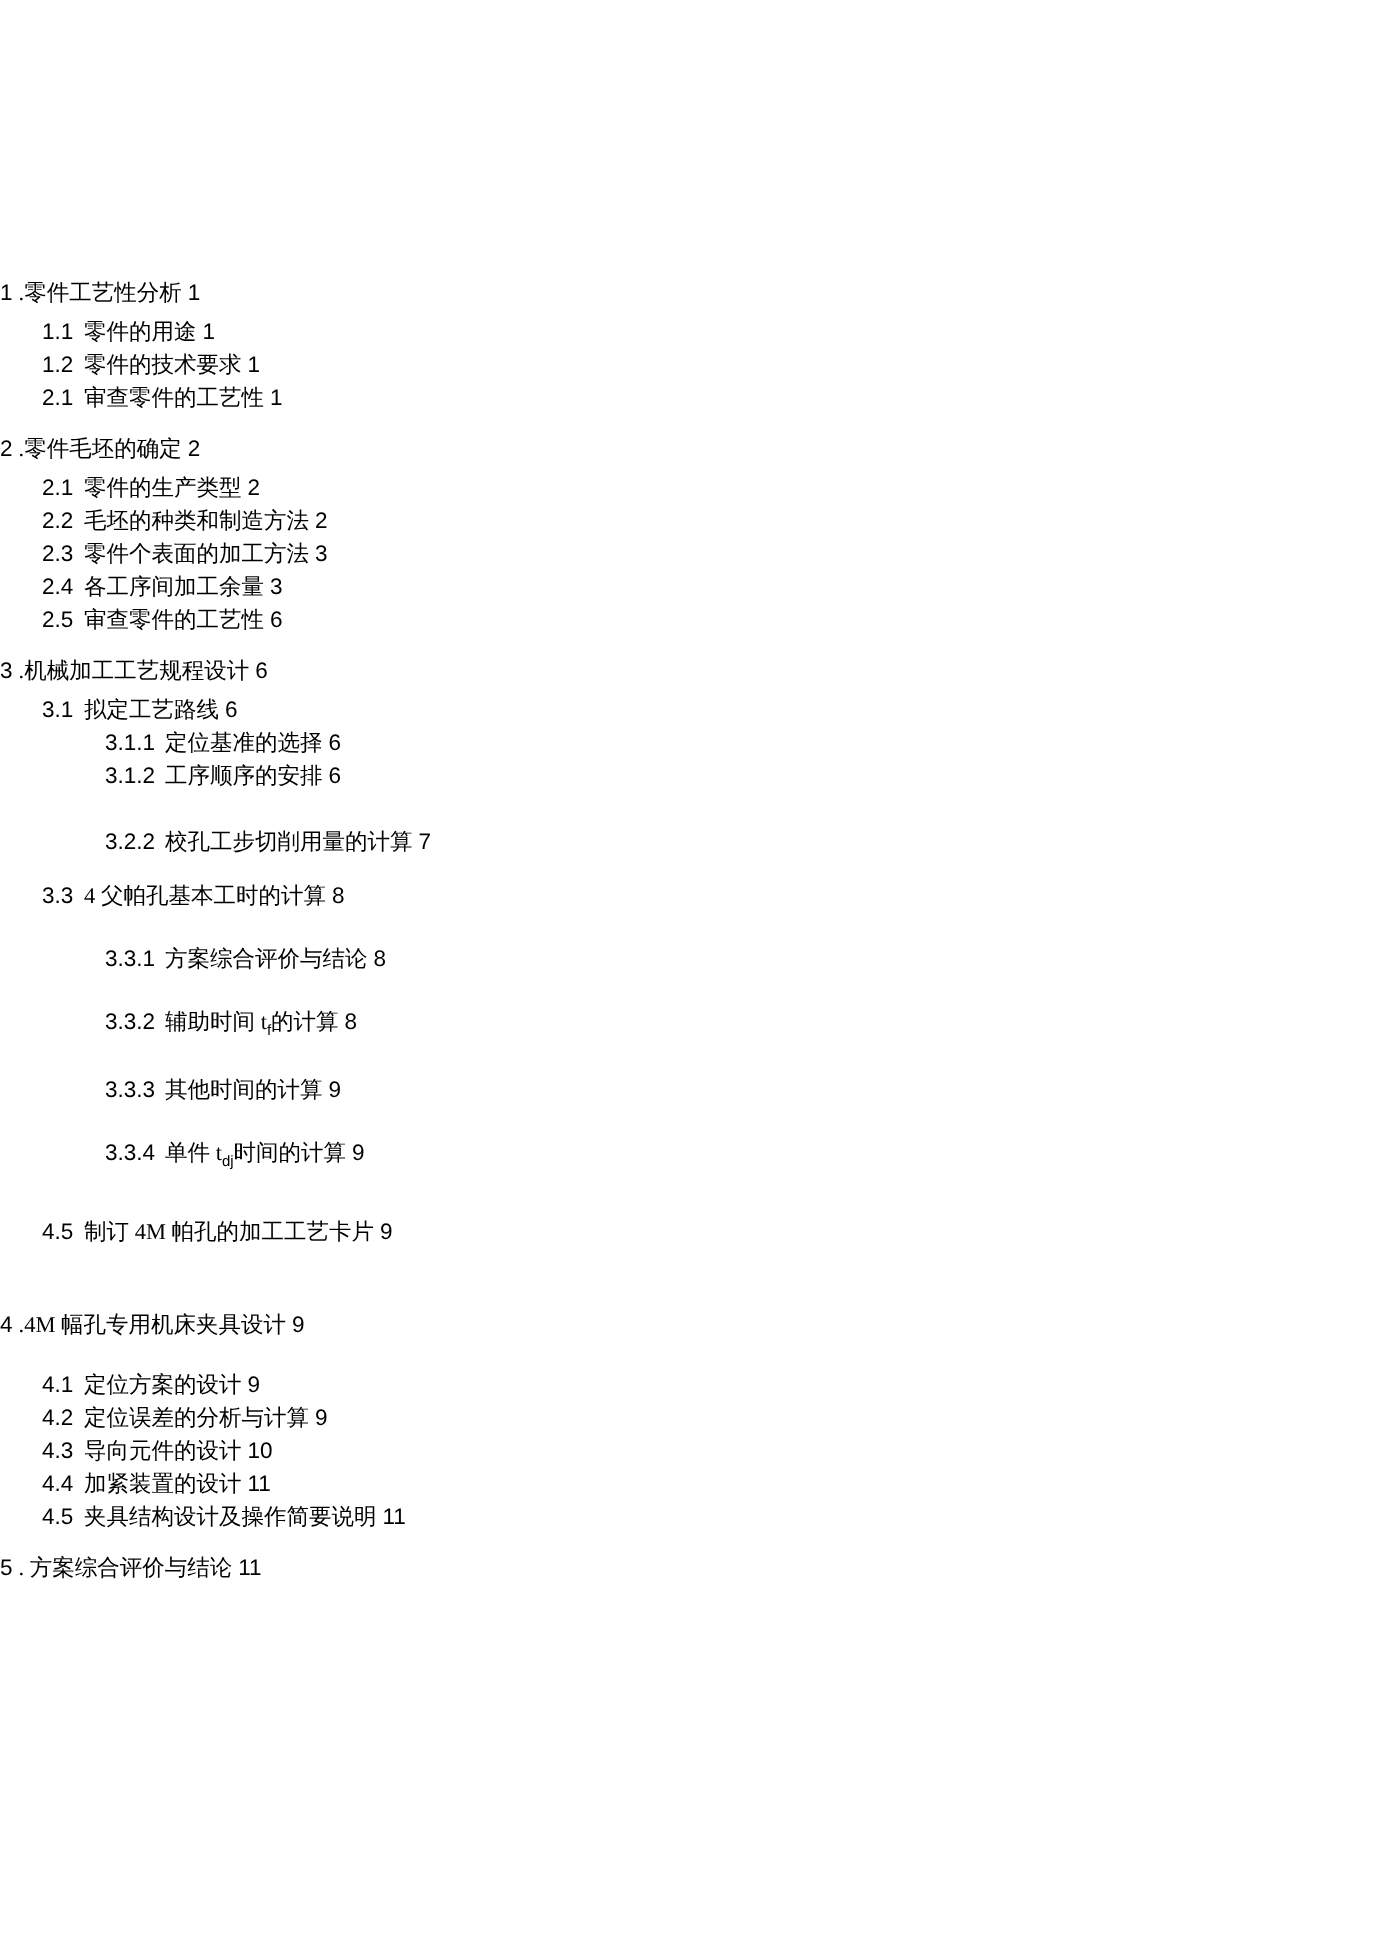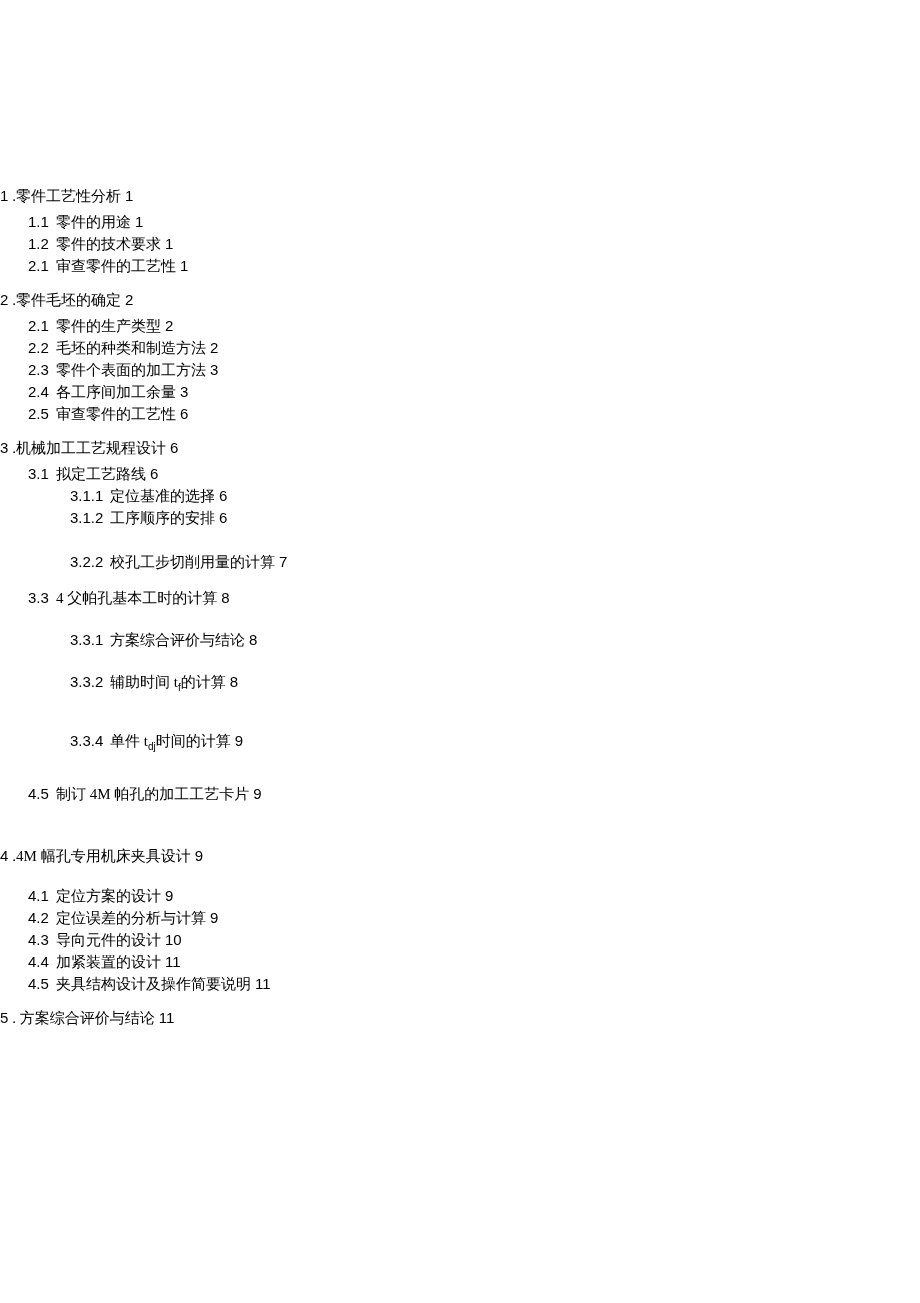--- a/index.html
+++ b/index.html
@@ -137,20 +137,23 @@
   <div class="lvl3">
     <span class="num">3.3.1</span><span>方案综合评价与结论</span><span class="pg">8</span>
   </div>
 
   <div class="gap-med"></div>
   <div class="lvl3">
     <span class="num">3.3.2</span><span><span>辅助时间 t</span><span class="sub">f</span><span>的计算</span></span><span class="pg">8</span>
   </div>
 
   <div class="gap-med"></div>
+  <div class="lvl3">
+    <span class="num">3.3.3</span><span>其他时间的计算</span><span class="pg">9</span>
+  </div>
 
   <div class="gap-med"></div>
   <div class="lvl3">
     <span class="num">3.3.4</span><span><span>单件 t</span><span class="sub">dj</span><span>时间的计算</span></span><span class="pg">9</span>
   </div>
 
   <div class="gap-large"></div>
   <div class="lvl2">
     <span class="num">4.5</span><span>制订 4M 帕孔的加工工艺卡片</span><span class="pg">9</span>
   </div>

